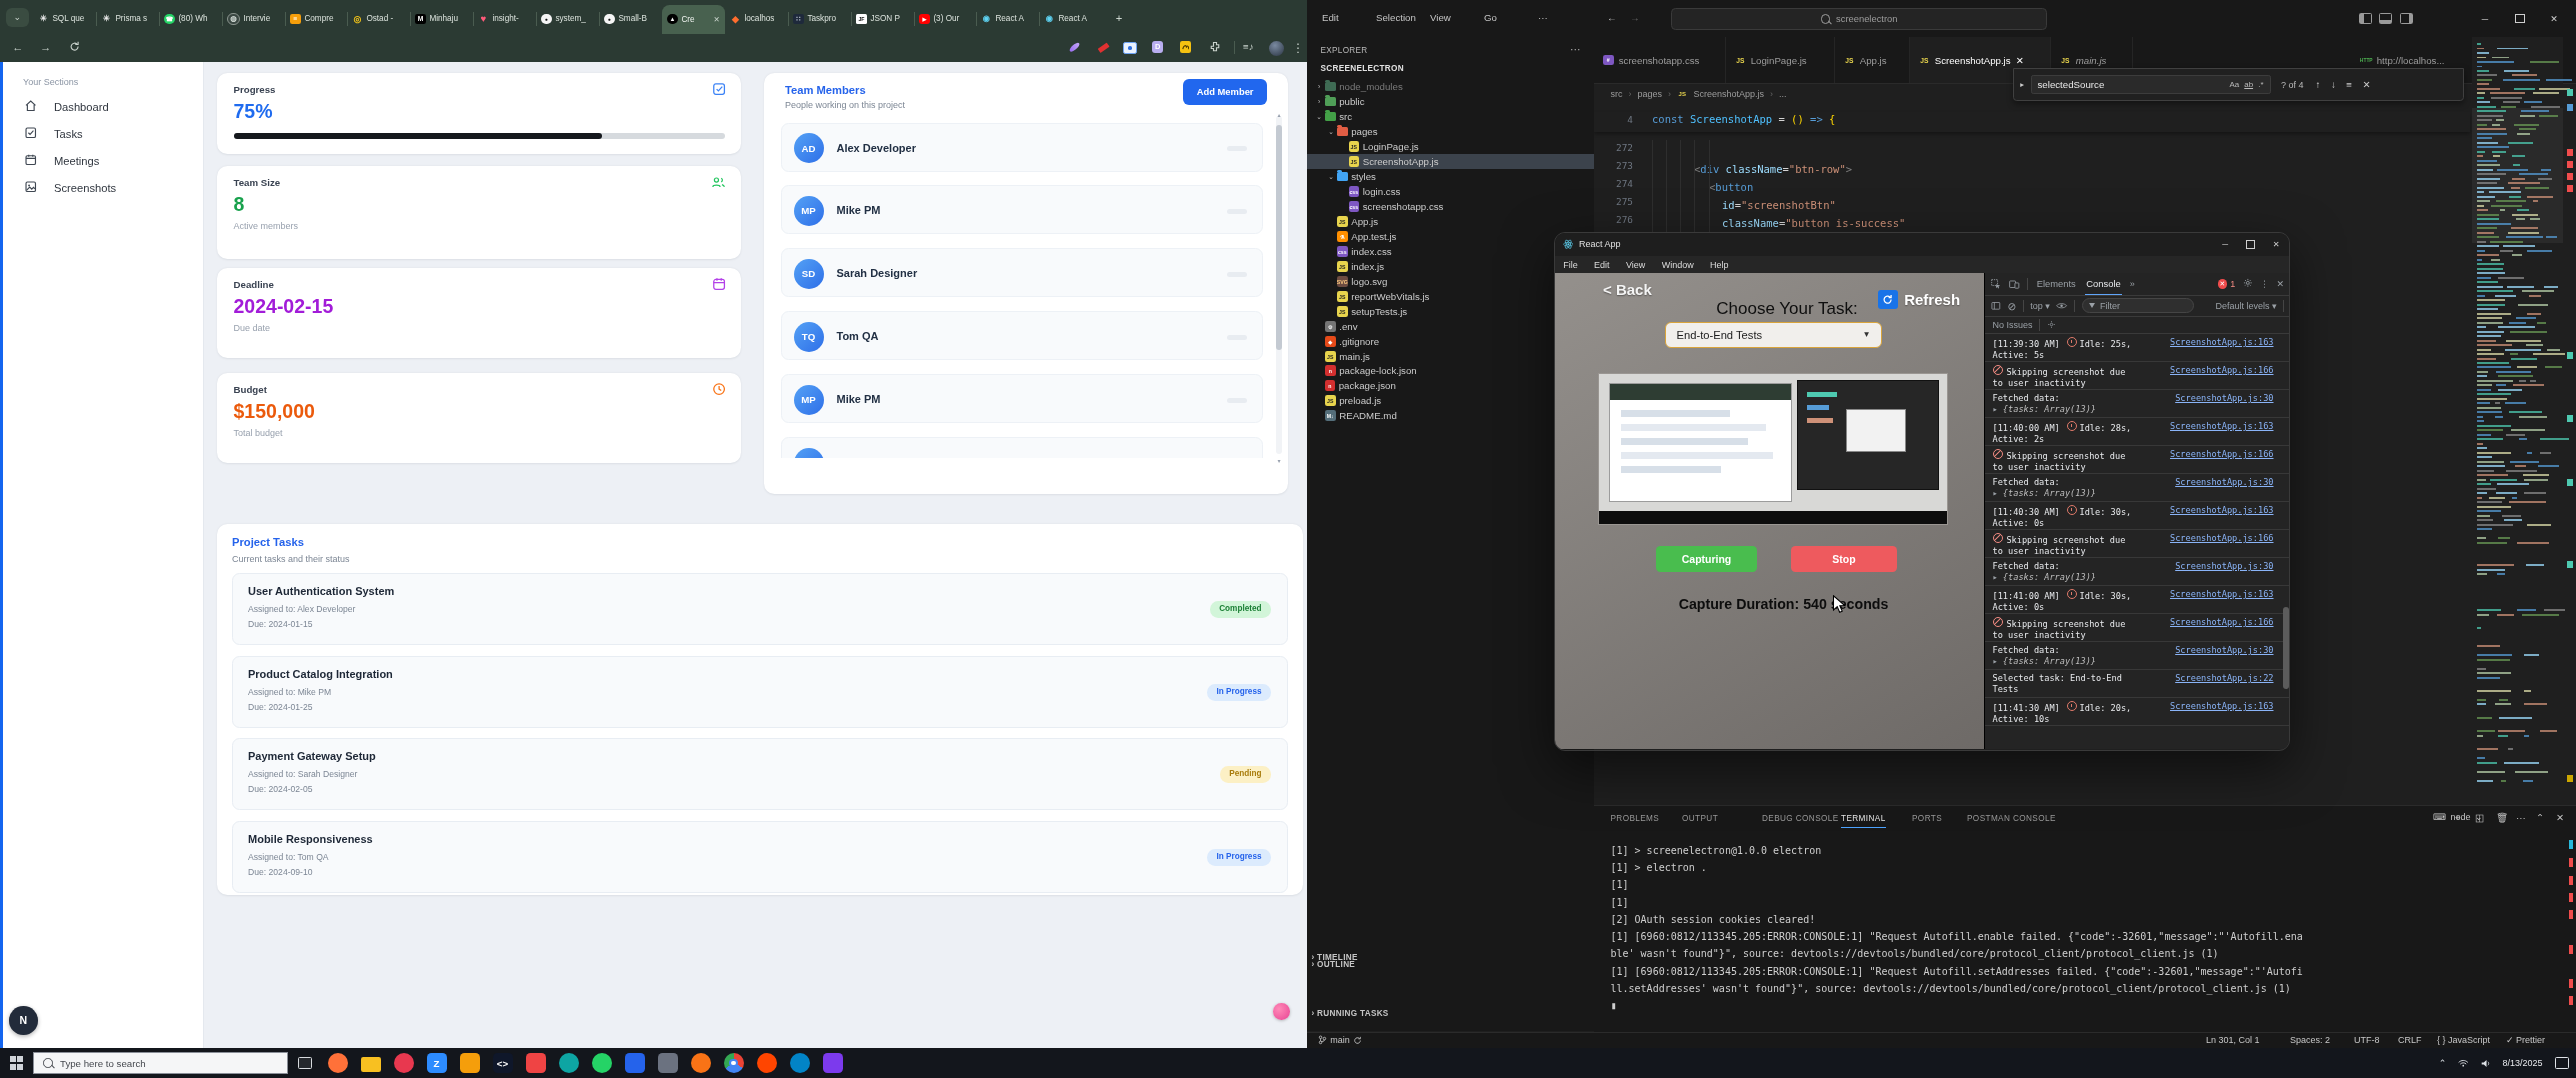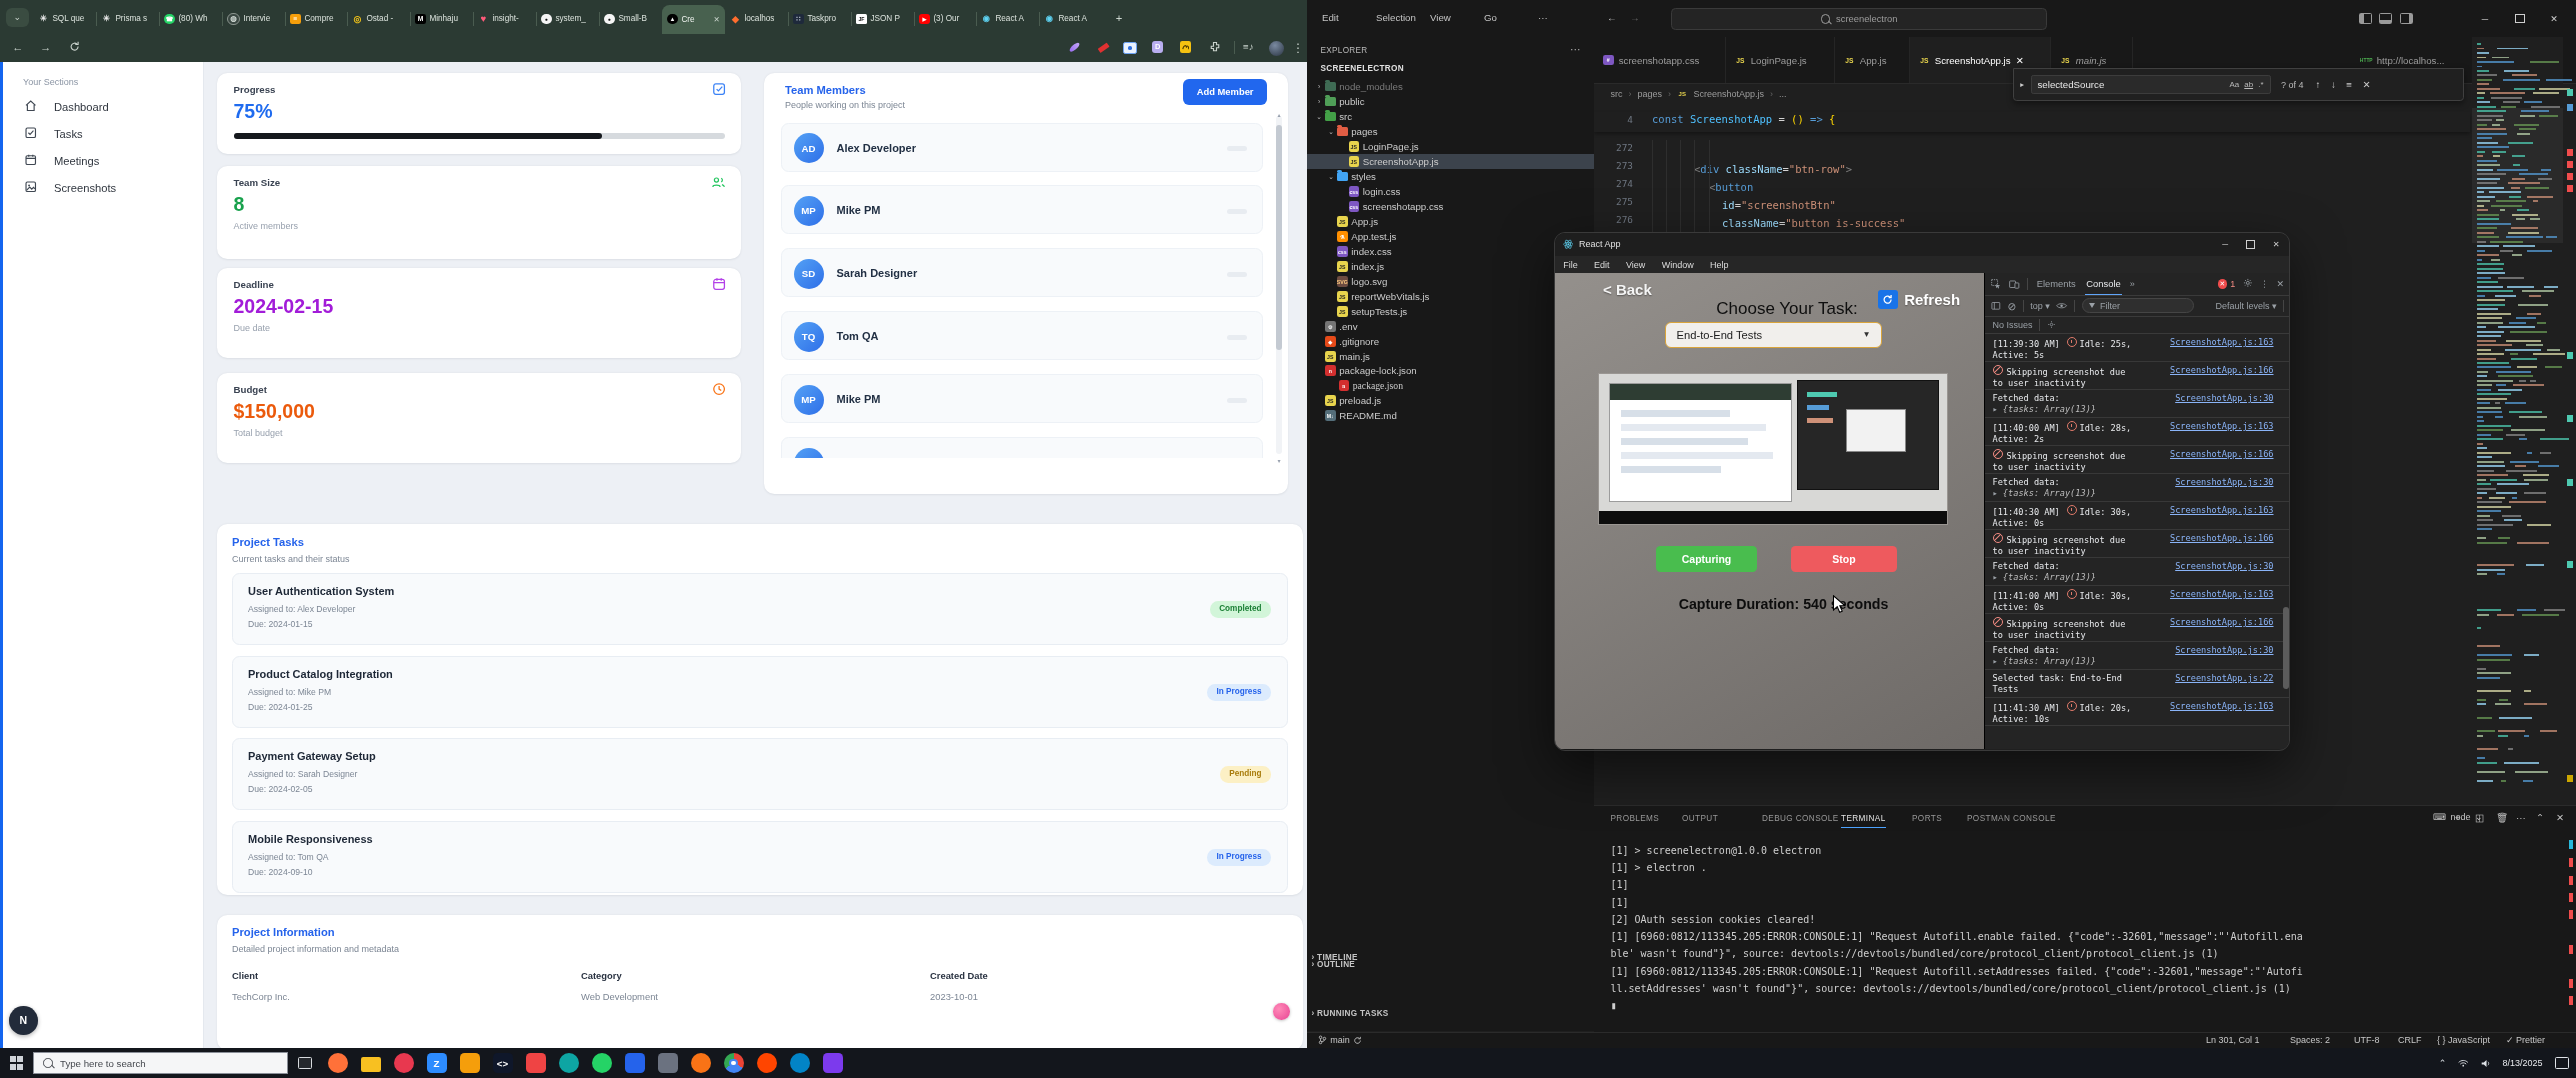--- a/index.html
+++ b/index.html
@@ -481,32 +481,20 @@
             </div>
             <div class="task" style="top: 297px;">
               <span class="t-name">Mobile Responsiveness</span>
               <span class="t-meta1">Assigned to: Tom QA</span>
               <span class="t-meta2">Due: 2024-09-10</span>
               <span class="t-badge" style="background: rgb(220, 235, 253); color: rgb(37, 99, 235);">In Progress</span>
             </div>
           </div>
       </div>
 
-      <div class="card" style="left:217px;top:853px;width:1086px;height:135px">
-        <div class="pane-title" style="position:absolute;left:15px;top:10.5px">Project Information</div>
-        <div class="pane-sub" style="position:absolute;left:15px;top:28.5px">Detailed project information and metadata</div>
-        <div id="infofields">
-            <span class="i-label" style="left: 15px;">Client</span>
-            <span class="i-value" style="left: 15px;">TechCorp Inc.</span>
-            <span class="i-label" style="left: 364px;">Category</span>
-            <span class="i-value" style="left: 364px;">Web Development</span>
-            <span class="i-label" style="left: 713px;">Created Date</span>
-            <span class="i-value" style="left: 713px;">2023-10-01</span>
-          </div>
-      </div>
 
       <div id="nfab">N</div>
       <div id="pinkfab"></div>
     </div>
   </div>
 
   <div id="vscode">
     <div id="vtitle">
       <div id="vmenu">
           <span class="vmenu" style="left: 15px;">Edit</span>
@@ -635,21 +623,21 @@
           <div class="frow" style="top: 312px; padding-left: 7.5px;">
             <span class="chev"></span>
             <span class="ficon" style="background: rgb(232, 212, 77); color: rgb(30, 30, 30);">JS</span>
             <span>main.js</span>
           </div>
           <div class="frow" style="top: 326px; padding-left: 7.5px;">
             <span class="chev"></span>
             <span class="ficon" style="background: rgb(211, 47, 47); color: rgb(255, 255, 255);">n</span>
             <span>package-lock.json</span>
           </div>
-          <div class="frow" style="top: 341px; padding-left: 21px; font-family: Liberation Serif, serif;">
+          <div class="frow" style="top: 341px; padding-left: 7px;">
             <span class="chev"></span>
             <span class="ficon" style="background: rgb(211, 47, 47); color: rgb(255, 255, 255);">n</span>
             <span>package.json</span>
           </div>
           <div class="frow" style="top: 356px; padding-left: 7.5px;">
             <span class="chev"></span>
             <span class="ficon" style="background: rgb(232, 212, 77); color: rgb(30, 30, 30);">JS</span>
             <span>preload.js</span>
           </div>
           <div class="frow" style="top: 371px; padding-left: 7.5px;">

